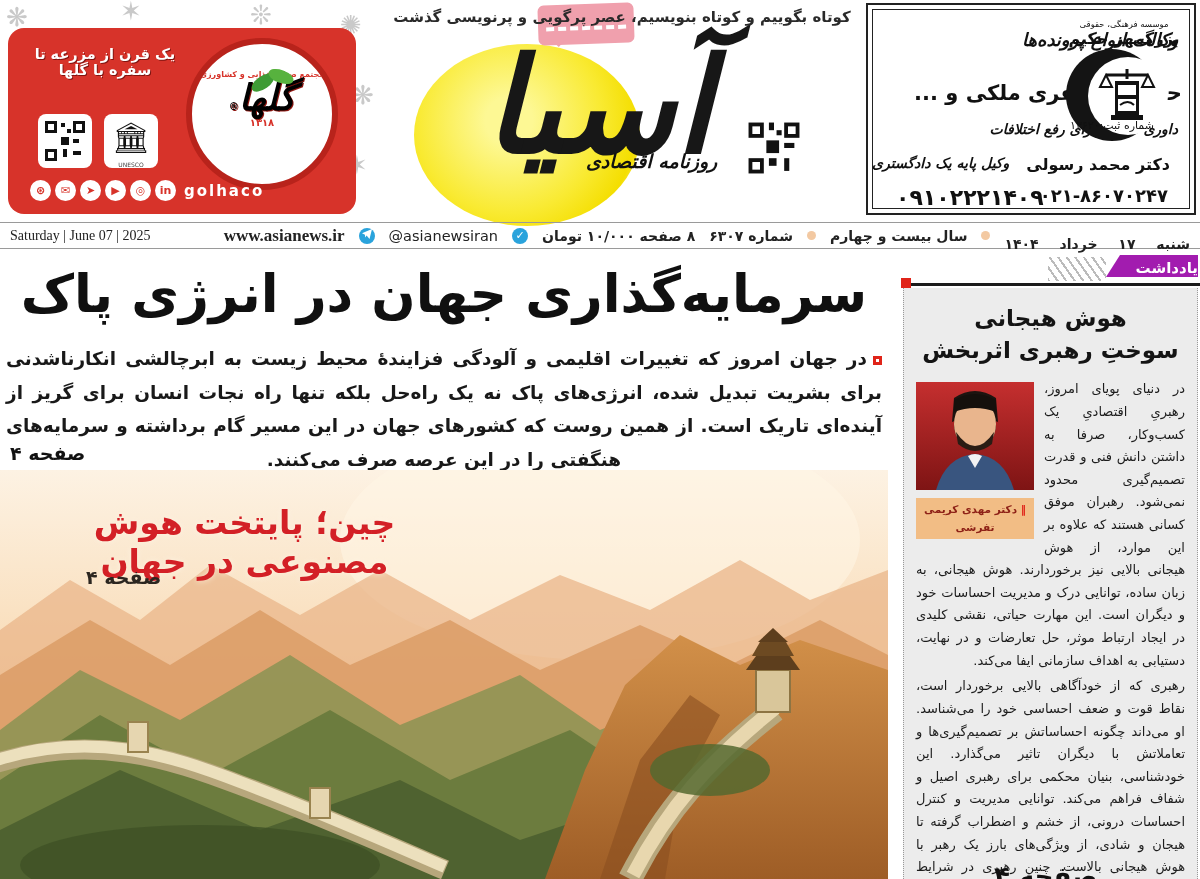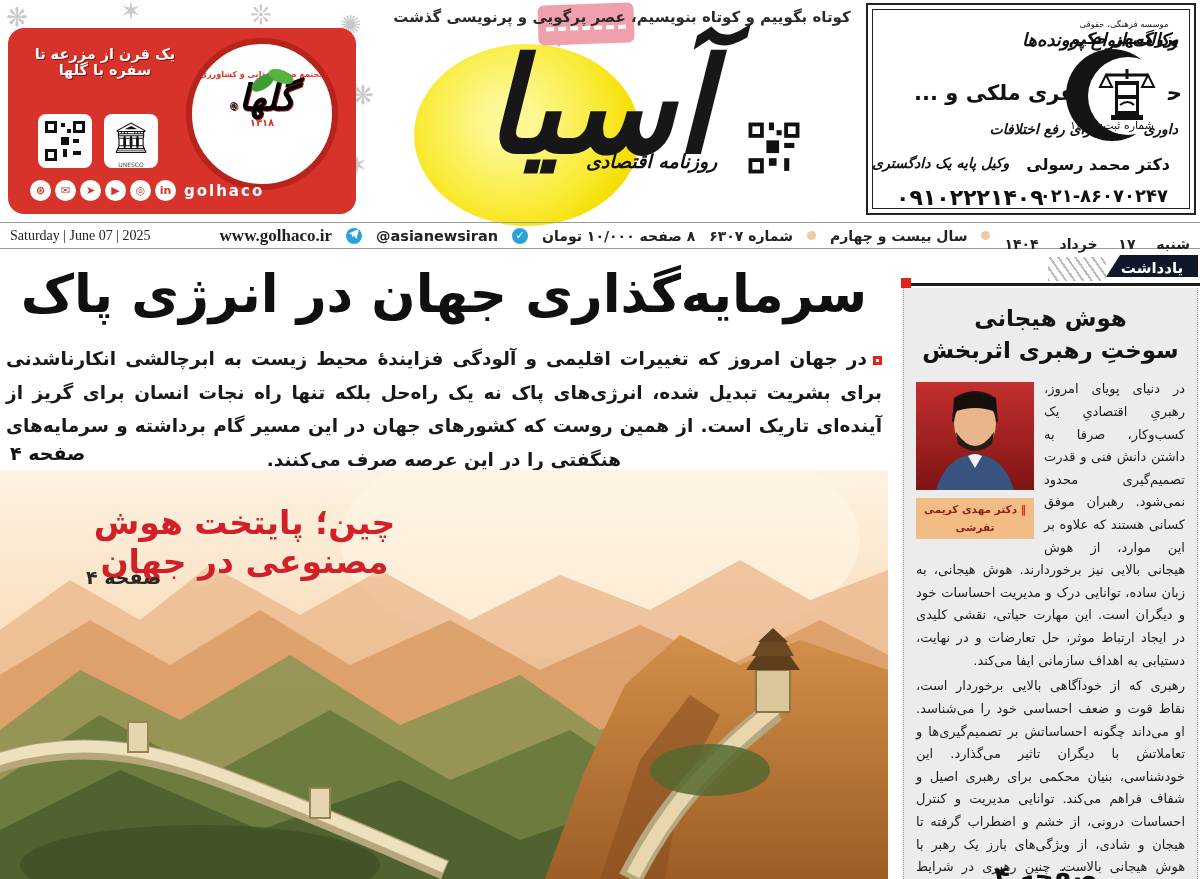--- a/index.html
+++ b/index.html
@@ -82,21 +82,21 @@
     border-bottom:1px solid #9a9a9a; display:flex; flex-direction:row-reverse; align-items:center;
     padding:0 10px; gap:14px; font-size:14px; color:#222; }
   .dot { width:9px; height:9px; border-radius:50%; background:#f3c9a2; flex:none; }
   .ib { white-space:nowrap; font-weight:bold; direction:rtl; }
   #ib-datefa { word-spacing:16px;margin-top:16px; }
   #ib-web { font-family:"Liberation Serif", serif; font-weight:bold; font-size:17px; direction:ltr; }
   #ib-dateen { font-family:"Liberation Serif", serif; font-weight:normal; font-size:14px;
     direction:ltr; margin-right:auto; }
   .badge { width:16px; height:16px; border-radius:50%; background:#2aa3dc; color:#fff; font-size:11px;
     line-height:16px; text-align:center; flex:none; font-weight:bold; }
-  #ib-handle { direction:ltr; font-weight:bold; font-size:14.5px; }
+  #ib-handle { direction:ltr; font-weight:normal; font-size:14.5px; }
 
   
   #lead { left:0; top:252px; width:888px; height:218px; }
   #headline { text-align:center; direction:rtl; font-size:52px; font-weight:bold; color:#101010;
     margin-top:12px; letter-spacing:-1px; }
   #lead-body { direction:rtl; text-align:justify; text-align-last:center; font-size:18.5px;
     font-weight:bold; color:#191919; line-height:1.82; margin:18px 6px 0 6px; }
   .sq-marker { display:inline-block; width:9px; height:9px; border:3px solid #e02419;
     margin-left:6px; vertical-align:middle; }
   #lead-pageref { position:absolute; left:10px; bottom:6px; font-size:19px; font-weight:bold;
@@ -105,22 +105,22 @@
   
   #wall-photo { left:0; top:470px; width:888px; height:409px; overflow:hidden; }
   #photo-title { position:absolute; left:22px; top:33px; width:445px; text-align:center;
     direction:rtl; font-size:33px; font-weight:bold; color:#d32026; z-index:5;
     text-shadow:0 0 6px rgba(255,245,230,.8); }
   #photo-pageref { position:absolute; left:86px; top:96px; font-size:19px; font-weight:bold;
     color:#2b2620; direction:rtl; z-index:5; }
 
   
   #note-col { left:893px; top:252px; width:307px; height:627px; }
-  #note-label { position:absolute; right:2px; top:3px; width:92px; height:22px; background:#0f172a;
-    color:#fff; font-size:15px; font-weight:bold; text-align:center; line-height:26px;
+  #note-label { position:absolute; right:2px; top:3px; width:92px; height:22px; background:#a21caf;
+    color:#fff; font-size:15px; font-weight:bold; line-height:26px;
     clip-path:polygon(14px 0, 100% 0, 100% 100%, 0 100%); direction:rtl; }
   #note-hatch { position:absolute; right:94px; top:5px; width:58px; height:24px;
     background:repeating-linear-gradient(55deg, #bbb 0 2px, transparent 2px 7px); }
   #note-topline { position:absolute; left:12px; right:0; top:31px; border-top:3px solid #1c1c1c; }
   #note-redsq { position:absolute; left:8px; top:26px; width:10px; height:10px; background:#e02419; }
   #note-box { position:absolute; left:10px; right:2px; top:36px; bottom:0; background:#ececec;
     border-left:1px dotted #999; border-right:1px dotted #999; padding:14px 12px 0 12px;
     overflow:hidden; }
   .note-title { text-align:center; direction:rtl; font-size:23px; font-weight:bold; color:#141414;
     line-height:1.4; }
@@ -245,21 +245,21 @@
     <span class="dot"></span>
     <span class="ib">شماره ۶۳۰۷</span>
     <span class="ib">۸ صفحه ۱۰/۰۰۰ تومان</span>
     <span class="badge">✓</span>
     <span class="ib" id="ib-handle">@asianewsiran</span>
     <span class="badge">
       <svg width="10" height="10" viewBox="0 0 10 10">
           <polygon points="0,4.2 10,0 7.5,10 4.6,6.6 3,8.4 3,5.8" fill="#fff"></polygon>
         </svg>
     </span>
-    <span class="ib" id="ib-web">www.golhaco.ir</span>
+    <span class="ib" id="ib-web">www.asianews.ir</span>
     <span class="ib" id="ib-dateen">Saturday | June 07 | 2025</span>
   </div>
 
   <div id="lead" class="abs">
     <div id="headline">سرمایه‌گذاری جهان در انرژی پاک</div>
     <div id="lead-body"><span class="sq-marker"></span><span>در جهان امروز که تغییرات اقلیمی و آلودگی فزایندهٔ محیط زیست به ابرچالشی انکارناشدنی برای بشریت تبدیل شده، انرژی‌های پاک نه یک راه‌حل بلکه تنها راه نجات انسان برای گریز از آینده‌ای تاریک است. از همین روست که کشورهای جهان در این مسیر گام برداشته و سرمایه‌های هنگفتی را در این عرصه صرف می‌کنند.</span></div>
     <div id="lead-pageref">صفحه ۴</div>
   </div>
 
   <div id="wall-photo" class="abs">

